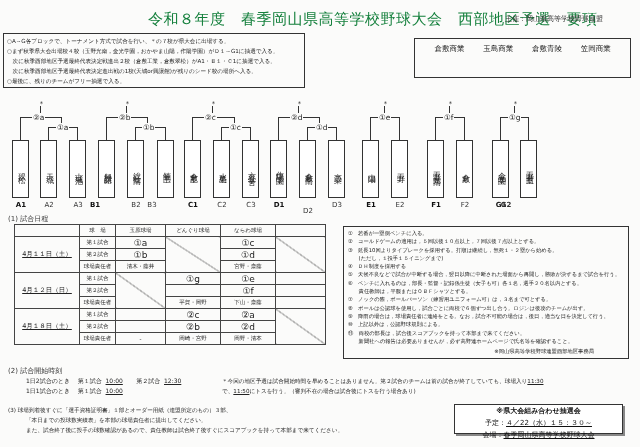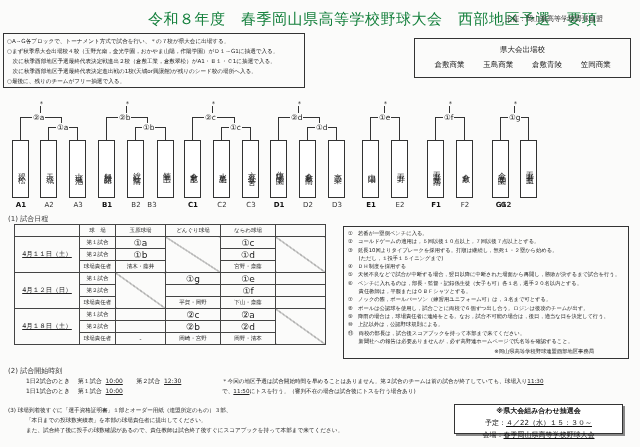--- a/index.html
+++ b/index.html
@@ -50,21 +50,20 @@
 
 <div class="abs rules-box">
   <div>○A～G各ブロックで、トーナメント方式で試合を行い、＊の７校が県大会に出場する。</div>
   <div>○まず秋季県大会出場校４校（玉野光南，金光学園，おかやま山陽，作陽学園）がＤ１～G1に抽選で入る。</div>
   <div>　次に秋季西部地区予選最終代表決定戦進出２校（倉敷工業，倉敷翠松）がA1・Ｂ１・Ｃ1に抽選で入る。</div>
   <div>　次に秋季西部地区予選最終代表決定進出戦の1校(天城or興譲館)が残りのシード校の場所へ入る。</div>
   <div>○最後に、残りのチームがフリー抽選で入る。</div>
 </div>
 
 <div class="abs pref-box">
-  <div class="h">県大会出場校</div>
   <div class="schools">
     <span>倉敷商業</span>
     <span>玉島商業</span>
     <span>倉敷青陵</span>
     <span>笠岡商業</span>
   </div>
 </div>
 
 <div>
 
@@ -103,21 +102,21 @@
   <span class="mlabel" style="left:142px;top:123px;">①b</span>
   <div class="team-box" style="left:98px;">
       <span>興譲館</span>
     </div>
   <div class="team-box" style="left:127px;">
       <span>総社南</span>
     </div>
   <div class="team-box" style="left:157px;">
       <span>笠岡工</span>
     </div>
-  <span class="seed b" style="left:94px;">B1</span>
+  <span class="seed b" style="left:82px;">B1</span>
   <span class="seed" style="left:123px;">B2</span>
   <span class="seed" style="left:139px;">B3</span>
 
   <span class="star" style="left:210px;top:99px;">＊</span>
   <div class="vl" style="left:212px;top:106px;height:11px;"></div>
   <div class="hl" style="left:192px;top:117px;width:43px;"></div>
   <div class="vl" style="left:192px;top:117px;height:23px;"></div>
   <div class="vl" style="left:234px;top:117px;height:10px;"></div>
   <span class="mlabel" style="left:204px;top:113px;">②c</span>
   <div class="hl" style="left:221px;top:127px;width:29px;"></div>
@@ -150,21 +149,21 @@
   <div class="team-box" style="left:270px;">
       <span>作陽学園</span>
     </div>
   <div class="team-box" style="left:299px;">
       <span>倉敷南</span>
     </div>
   <div class="team-box" style="left:328px;">
       <span>高梁</span>
     </div>
   <span class="seed b" style="left:266px;">D1</span>
-  <span class="seed" style="left:295px;">D2</span>
+  <span class="seed" style="left:295px;margin-top:6px;">D2</span>
   <span class="seed" style="left:324px;">D3</span>
 
   <span class="star" style="left:382px;top:99px;">＊</span>
   <div class="vl" style="left:384px;top:106px;height:11px;"></div>
   <div class="hl" style="left:370px;top:117px;width:30px;"></div>
   <div class="vl" style="left:370px;top:117px;height:23px;"></div>
   <div class="vl" style="left:399px;top:117px;height:23px;"></div>
   <span class="mlabel" style="left:378px;top:113px;">①e</span>
   <div class="team-box" style="left:362px;">
       <span>山陽</span>

